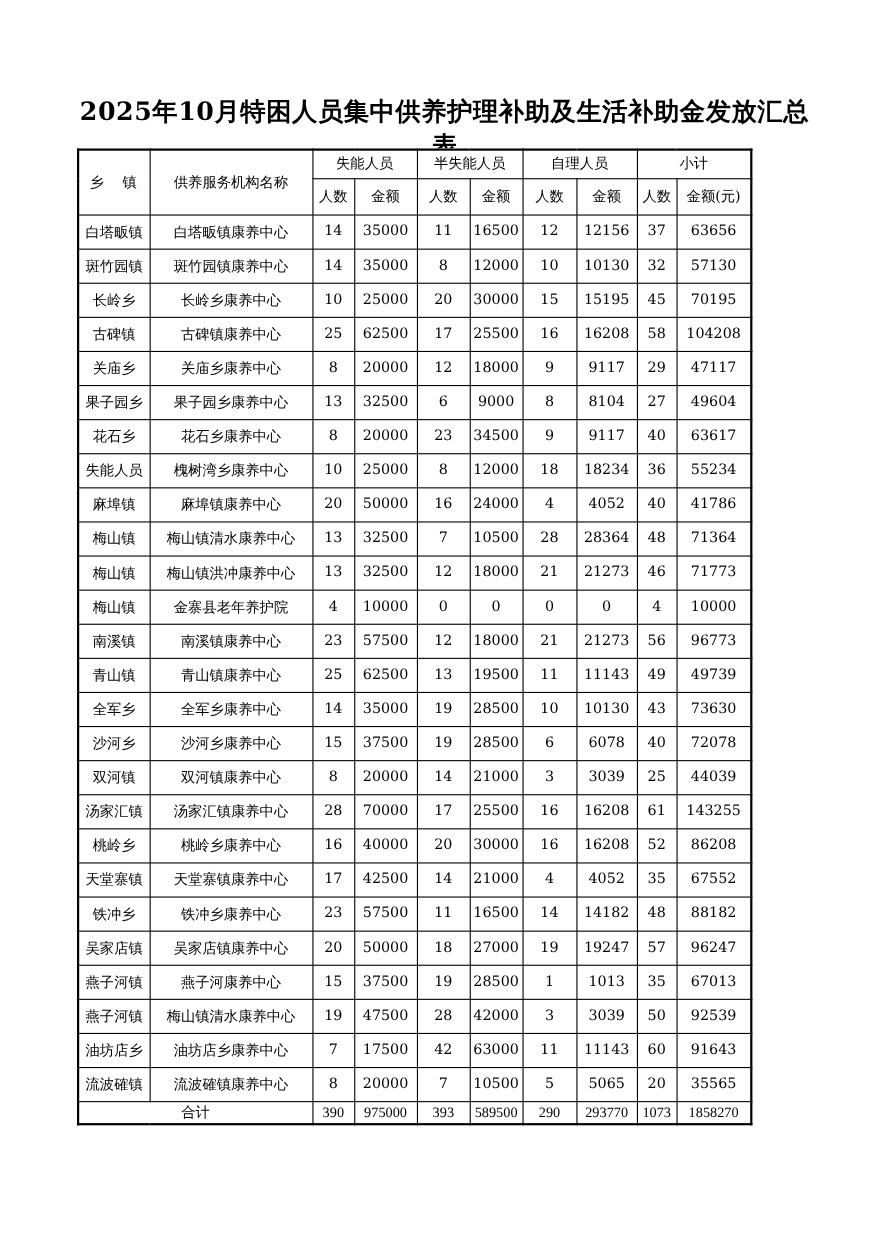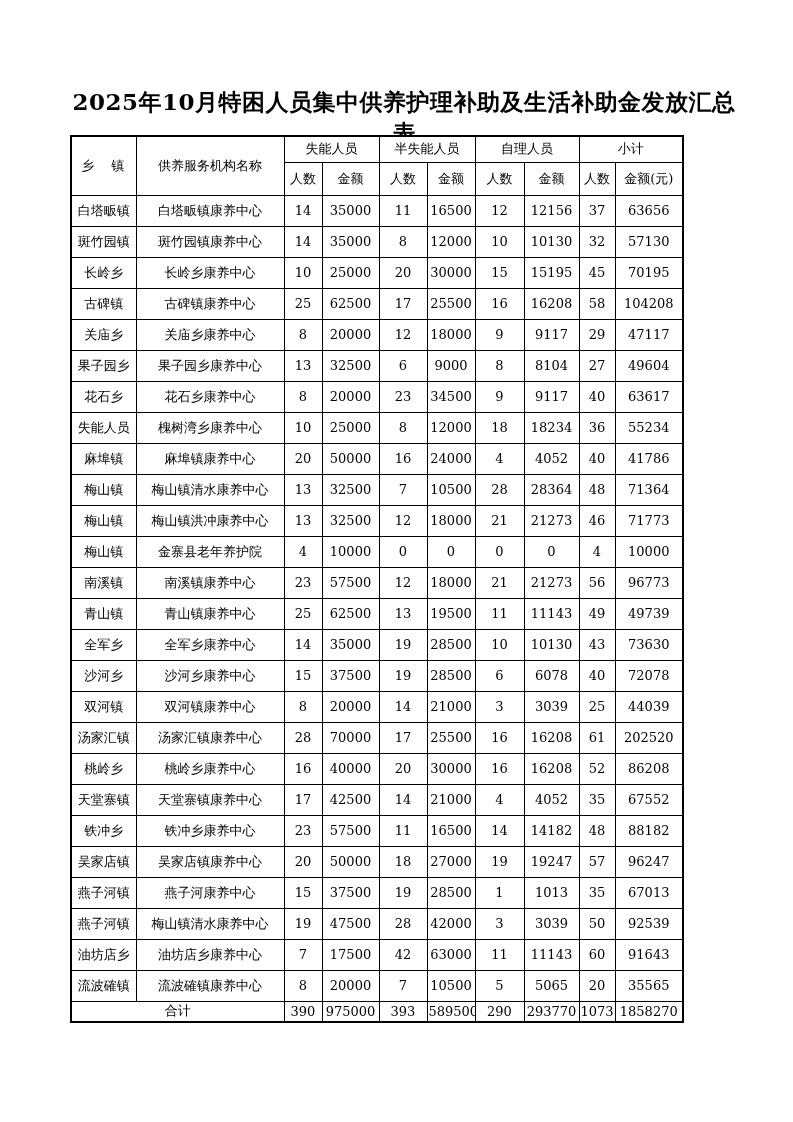--- a/index.html
+++ b/index.html
@@ -57,21 +57,21 @@
     vertical-align: middle;
     padding: 0 1px;
     font-size: 13px;
     overflow: hidden;
     white-space: nowrap;
   }
   table.sheet thead th { font-weight: normal; }
   tr.hdr-groups   { height: 26px; }
   tr.hdr-subs     { height: 33px; margin-top: 48px; }
   tbody tr.data-row { height: 31px; }
-  tr.total-row    { height: 21px; }
+  tr.total-row    { height: 21px; font-family: Liberation Serif, serif; }
   tr.total-row td { font-size: 13px; }
   th.township-hd { letter-spacing: 2px; }
 </style>
 </head>
 <body>
 
 <div class="page">
 
   <div class="title-line1">2025年10月特困人员集中供养护理补助及生活补助金发放汇总</div>
 
@@ -319,21 +319,21 @@
         <tr class="data-row">
           <td>汤家汇镇</td>
           <td>汤家汇镇康养中心</td>
           <td>28</td>
           <td>70000</td>
           <td>17</td>
           <td>25500</td>
           <td>16</td>
           <td>16208</td>
           <td>61</td>
-          <td>202520</td>
+          <td>143255</td>
         </tr>
         <tr class="data-row">
           <td>桃岭乡</td>
           <td>桃岭乡康养中心</td>
           <td>16</td>
           <td>40000</td>
           <td>20</td>
           <td>30000</td>
           <td>16</td>
           <td>16208</td>

